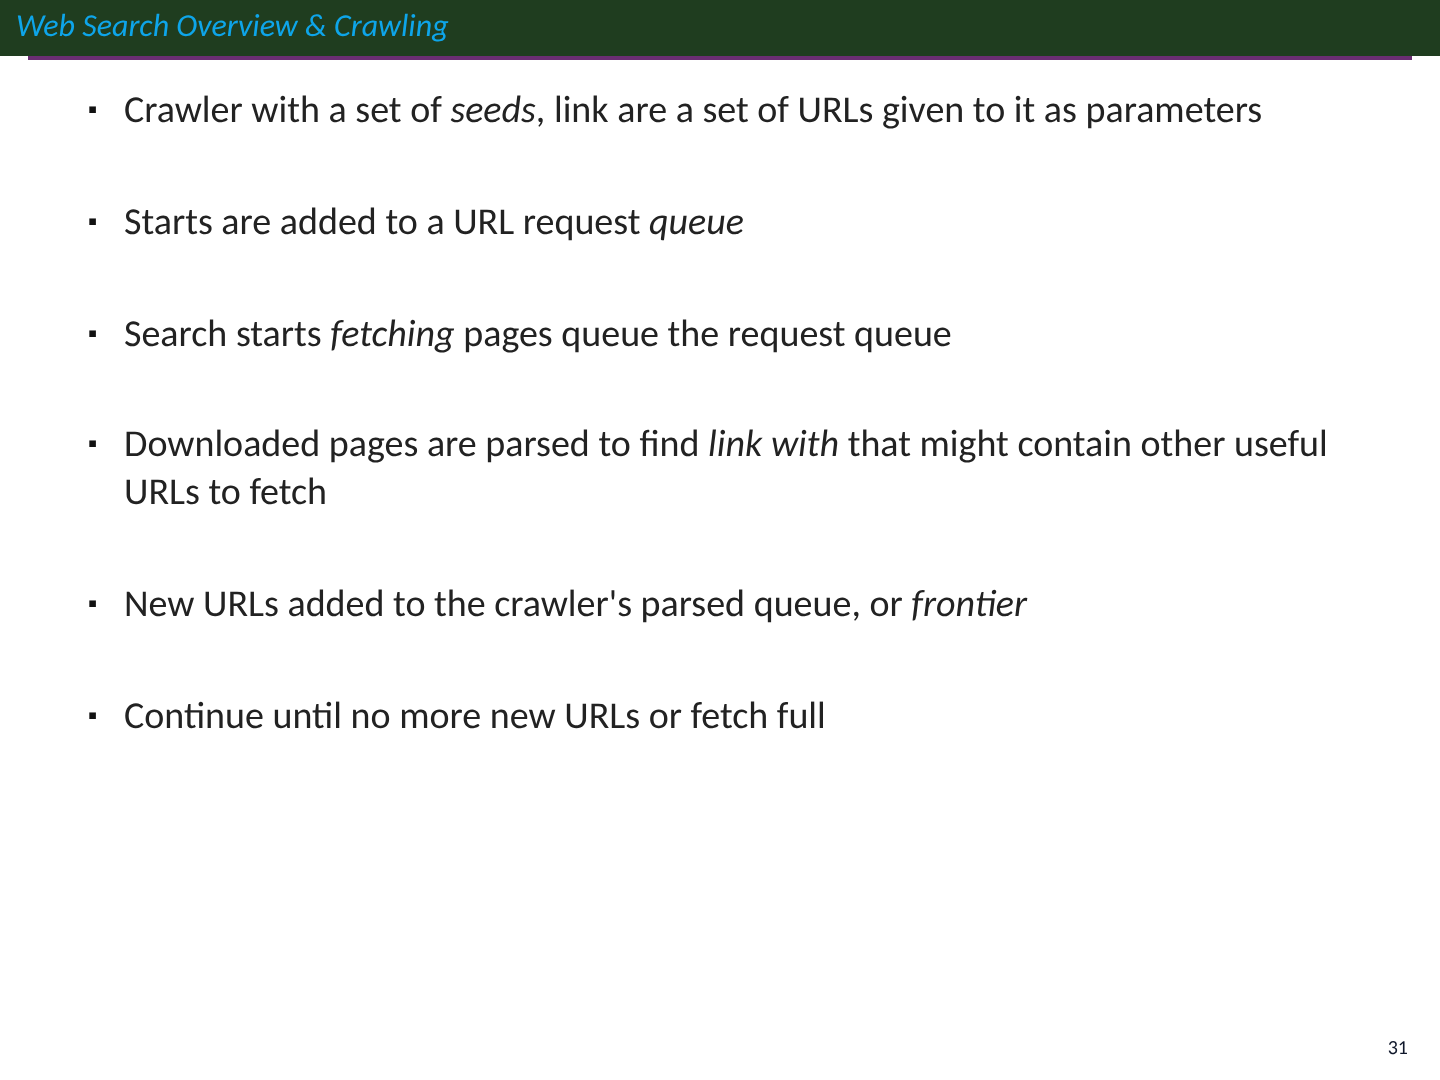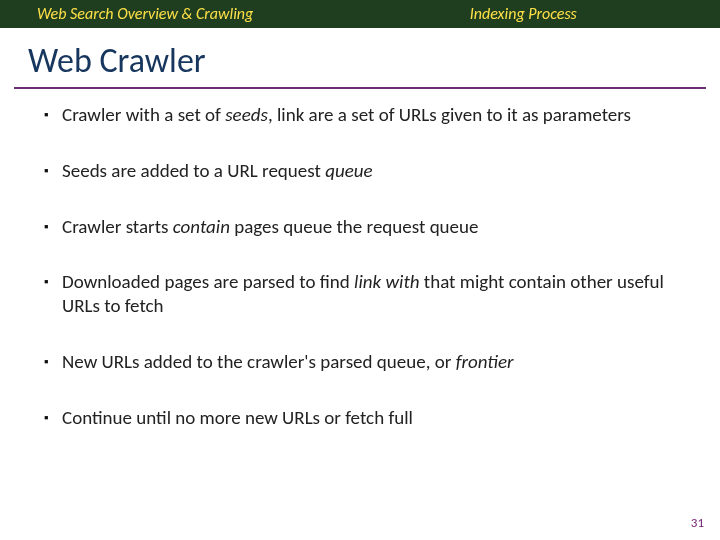--- a/index.html
+++ b/index.html
@@ -1,51 +1,49 @@
 <!DOCTYPE html>
 <html><head>
 <meta charset="utf-8">
 <style>
   * { margin: 0; padding: 0; box-sizing: border-box; }
   html, body { width: 720px; height: 540px; font-family: Calibri, "Segoe UI", Arial, sans-serif; background: #fff; }
   .slide { width: 720px; height: 540px; position: relative; }
-  .header { display: flex; height: 28px; background: #1f3d1f; color: #fde047; font-style: italic; padding-left: 29px; }
+  .header { display: flex; height: 28px; background: #1f3d1f; color: #0ea5e9; font-style: italic; }
   .header-left { flex: 0 0 58%; font-size: 16px; padding: 4px 8px; }
   .header-right { flex: 1; font-size: 16px; padding: 4px 8px; text-align: left; padding-left: 40px; }
   .title { font-size: 34px; color: #17365d; padding: 12px 28px 6px 28px; font-weight: 400; }
   .rule { height: 2px; background: #6a2e72; margin: 0 14px 10px 14px; }
   .bullets { padding: 4px 38px 0 44px; }
   .bullet { display: flex; font-size: 19px; color: #222; margin-bottom: 32px; line-height: 1.25; }
   .bullet .sq { flex: 0 0 18px; font-size: 13px; color: #111; padding-top: 4px; }
   .bullet .txt { flex: 1; }
-  .pagenum { position: absolute; right: 16px; bottom: 10px; color: #701a75; font-size: 13px; }
+  .pagenum { position: absolute; right: 16px; bottom: 10px; color: #0f172a; font-size: 10px; }
   em.keyword { }
 </style>
 </head>
 <body>
 
 <div class="slide">
   <div class="header">
     <div class="header-left">Web Search Overview &amp; Crawling</div>
-    <div class="header-right">Indexing Process</div>
   </div>
-  <div class="title">Web Crawler</div>
   <div class="rule"></div>
   <div class="bullets">
     <div class="bullet">
       <span class="sq">▪</span>
       <span class="txt"><span>Crawler with a set of </span><em class="keyword">seeds</em><span>, link are a set of URLs given to it as parameters</span></span>
     </div>
     <div class="bullet">
       <span class="sq">▪</span>
-      <span class="txt"><span>Seeds are added to a URL request </span><em class="keyword">queue</em><span></span></span>
+      <span class="txt"><span>Starts are added to a URL request </span><em class="keyword">queue</em><span></span></span>
     </div>
     <div class="bullet">
       <span class="sq">▪</span>
-      <span class="txt"><span>Crawler starts </span><em class="keyword">contain</em><span> pages queue the request queue</span></span>
+      <span class="txt"><span>Search starts </span><em class="keyword">fetching</em><span> pages queue the request queue</span></span>
     </div>
     <div class="bullet">
       <span class="sq">▪</span>
       <span class="txt"><span>Downloaded pages are parsed to find </span><em class="keyword">link with</em><span> that might contain other useful URLs to fetch</span></span>
     </div>
     <div class="bullet">
       <span class="sq">▪</span>
       <span class="txt"><span>New URLs added to the crawler's parsed queue, or </span><em class="keyword">frontier</em><span></span></span>
     </div>
     <div class="bullet">

